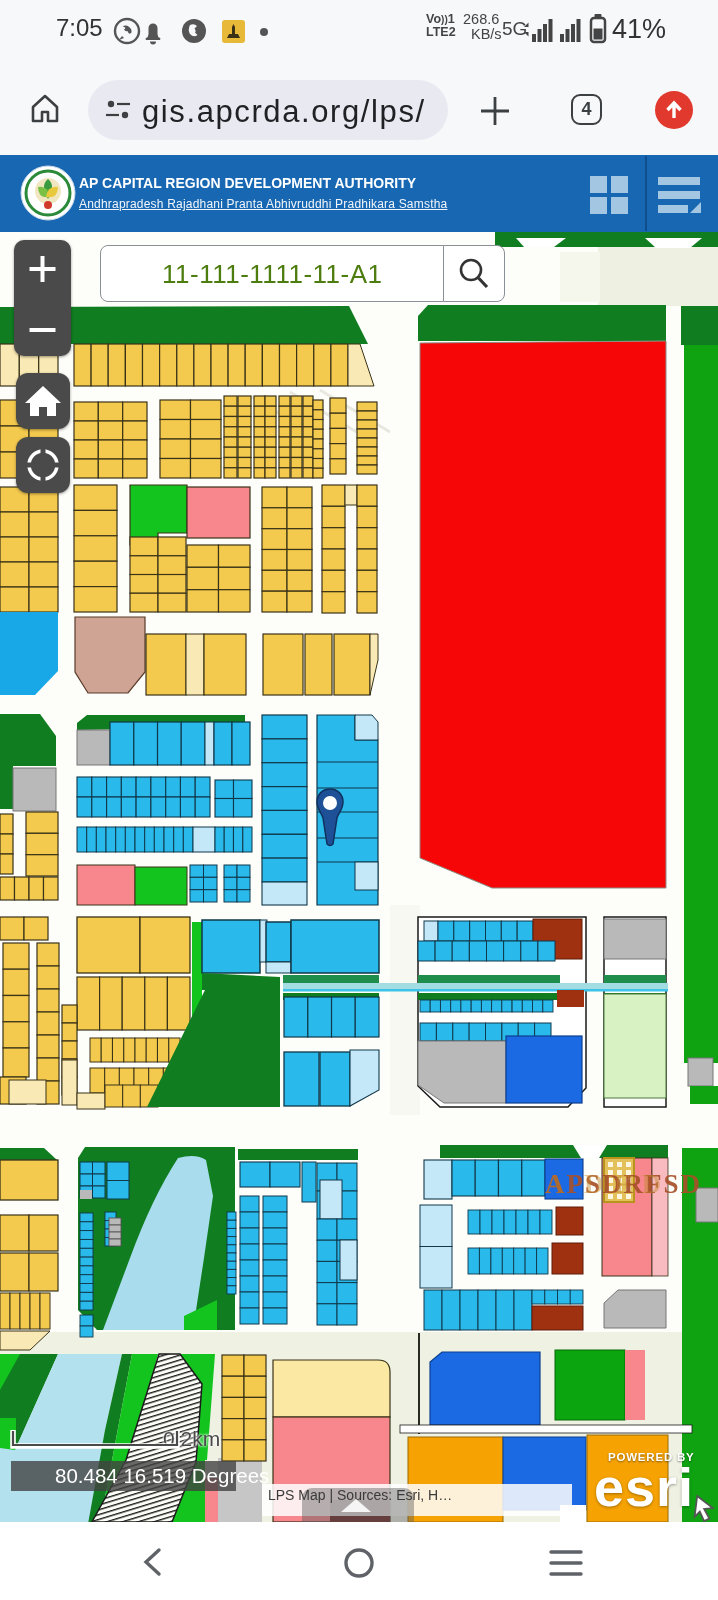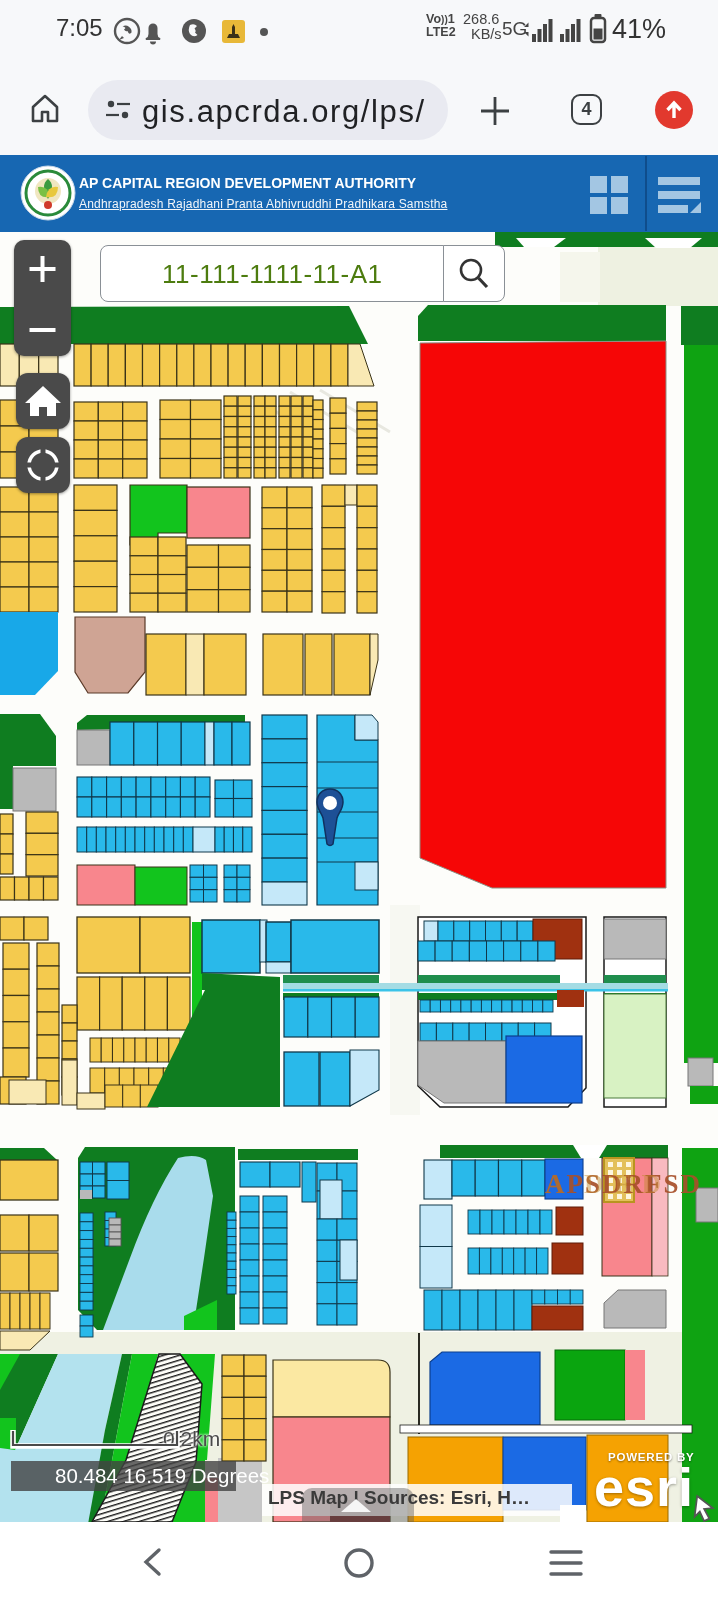--- a/index.html
+++ b/index.html
@@ -879,21 +879,21 @@
   <path d="M5,6 V22 H169 V6" fill="none" stroke="#ffffff" stroke-width="5.5"></path>
   <path d="M5,7 V21 H169 V7" fill="none" stroke="#4a4a4a" stroke-width="2.2"></path>
 </svg>
 
 <div class="abs" style="left:11px;top:1461px;width:225px;height:30px;background:rgba(66,66,66,0.8);"></div>
 <div class="abs" style="left:19px;top:1464px;font-size:20.5px;color:#ffffff;margin-left:36px;">80.484 16.519 Degrees</div>
 
 <div class="abs" style="left:262px;top:1484px;width:310px;height:32px;background:rgba(255,255,255,0.85);"></div>
 
 <div class="abs" style="left:302px;top:1488px;width:112px;height:45px;background:rgba(95,95,95,0.45);border-radius:10px;"></div>
-<div class="abs" style="left:268px;top:1487px;font-size:19px;color:#3a3a3a;font-weight:bold;">LPS Map | Sources: Esri, H…</div>
+<div class="abs" style="left:268px;top:1487px;font-size:14px;color:#3a3a3a;">LPS Map | Sources: Esri, H…</div>
 
 <svg class="abs" style="left:338px;top:1497px;" width="36" height="17" viewBox="0 0 36 17">
     <polygon points="18,2 33,15 3,15" fill="#f5f5f5"></polygon>
   </svg>
 
 <div class="abs" style="left:608px;top:1451px;font-size:11.5px;font-weight:bold;color:#ffffff;letter-spacing:0.8px;text-shadow:0 1px 2px rgba(0,0,0,0.45);">POWERED BY</div>
 <div class="abs" style="left:594px;top:1456px;font-size:54px;font-weight:bold;color:#ffffff;letter-spacing:1px;text-shadow:0 1px 3px rgba(0,0,0,0.35);">esri</div>
 
 <svg class="abs" style="left:692px;top:1494px;" width="26" height="30" viewBox="0 0 30 34">
   <path d="M6,2 L24,16 L14,17 L20,28 L14,31 L9,20 L3,26 Z" fill="#ffffff" stroke="#555" stroke-width="2"></path>

